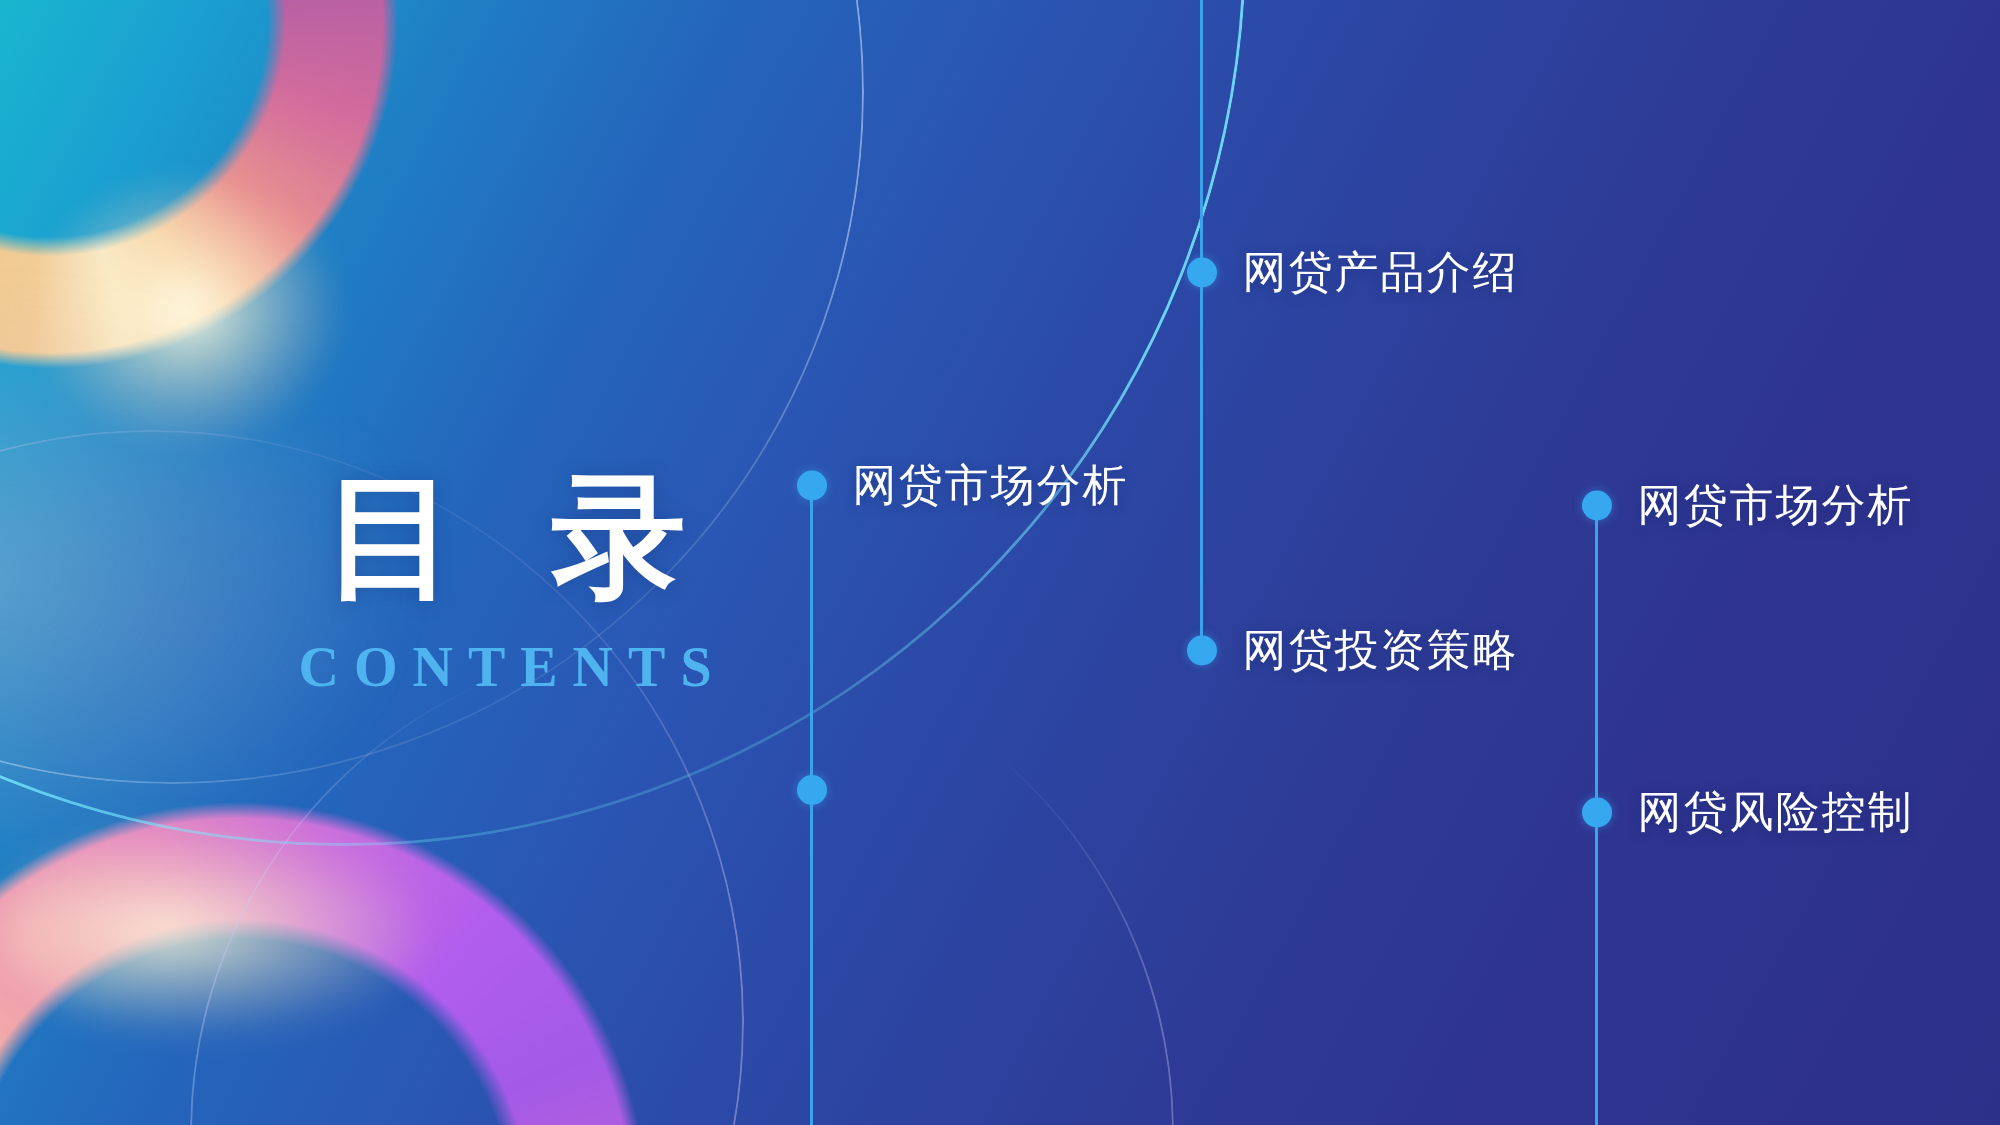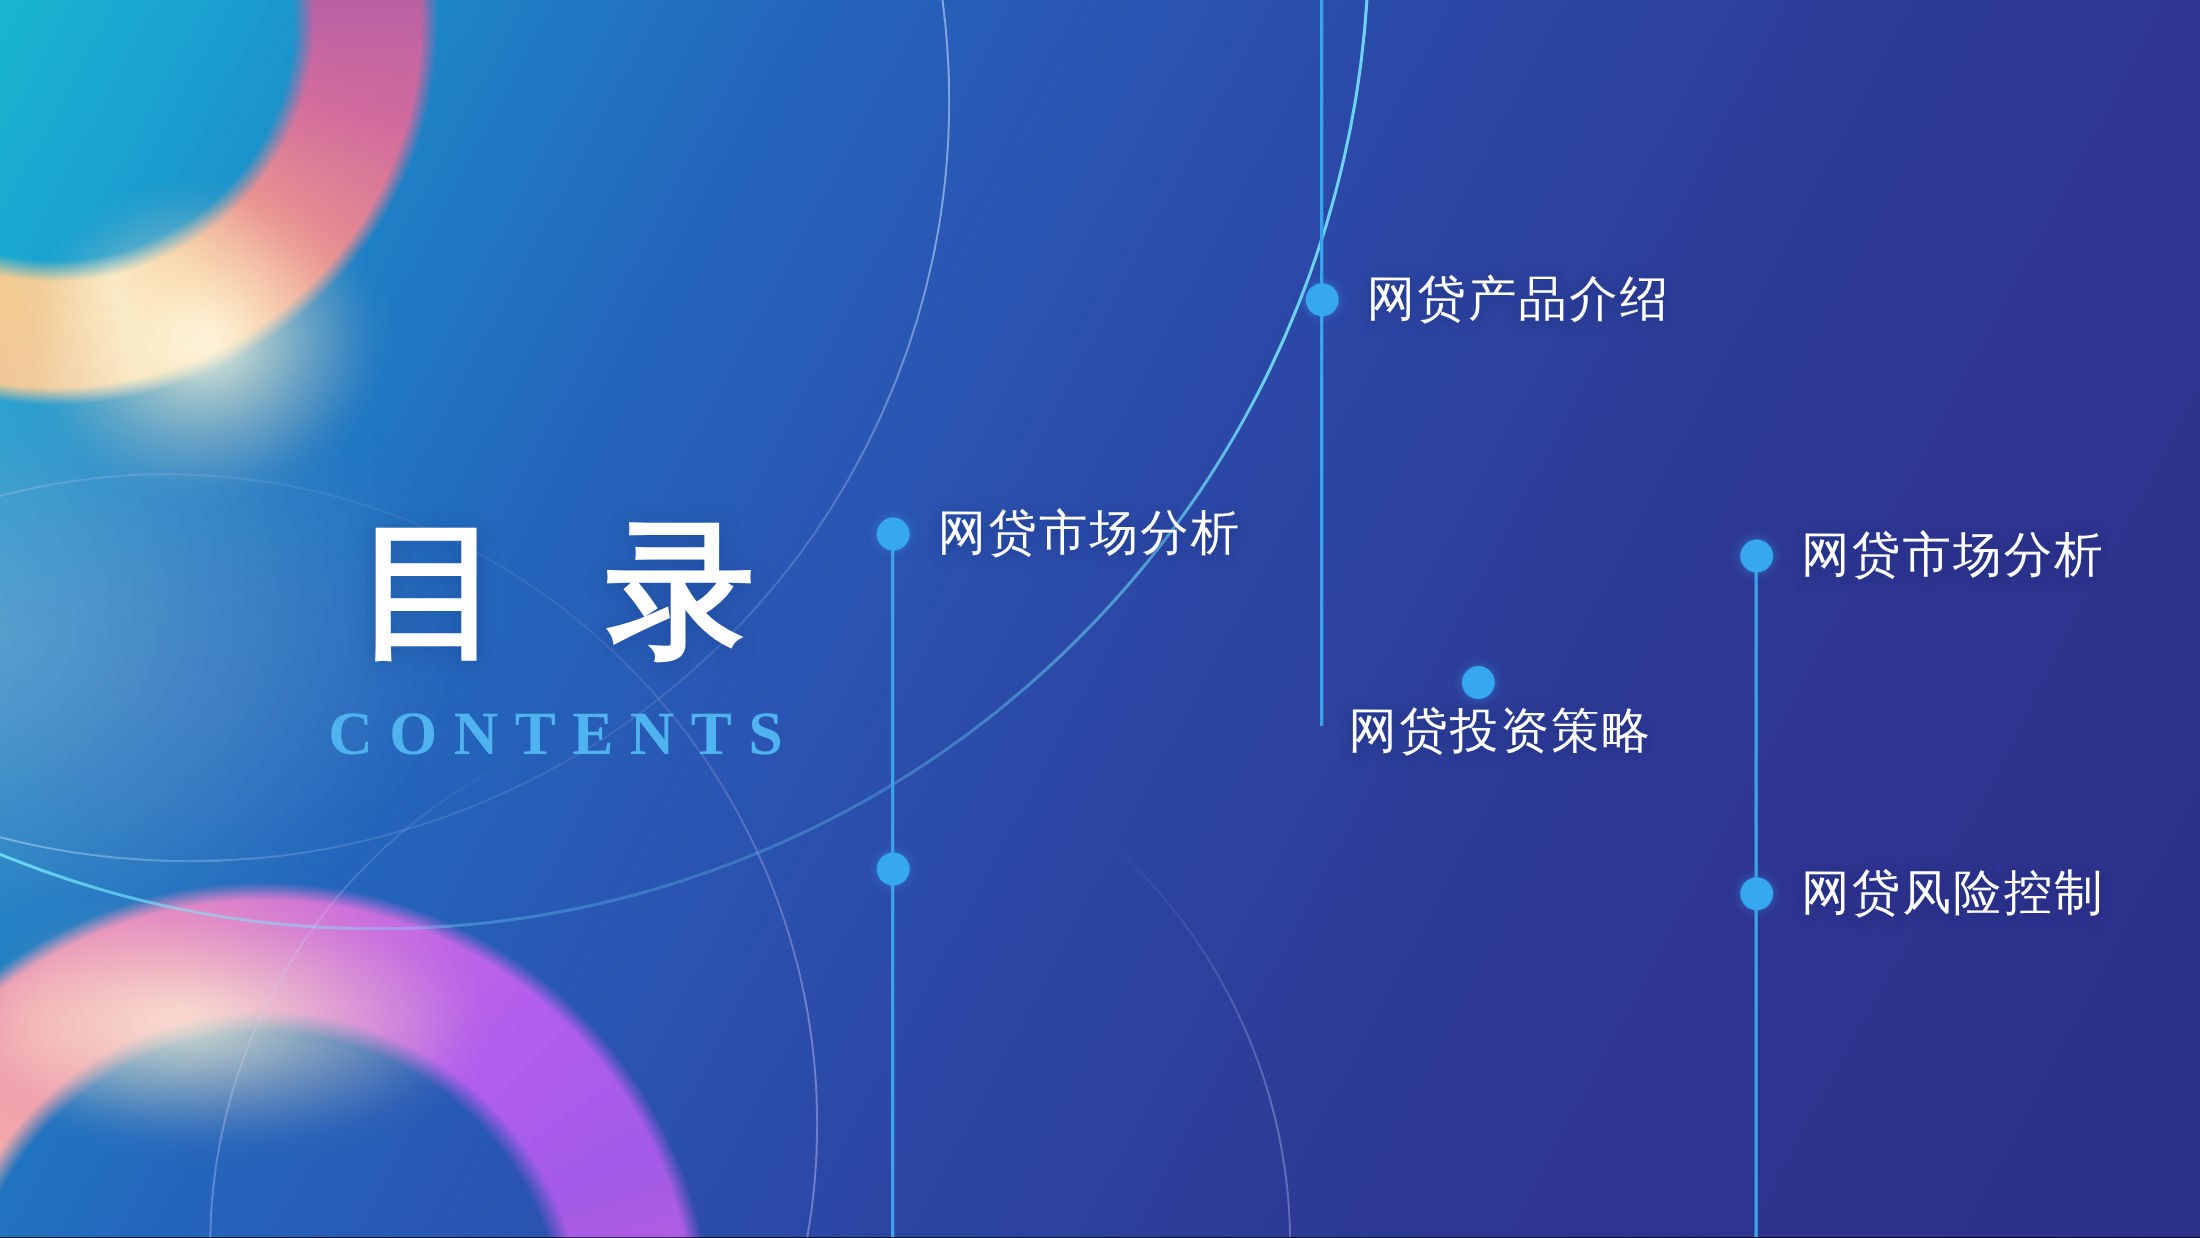--- a/index.html
+++ b/index.html
@@ -319,21 +319,21 @@
   </div>
 
   <div class="toc-col" id="col-mid">
     <div class="toc-line" style="top:0px; height:660px;"></div>
 
     <div class="toc-item" style="top:272px; transform:translateY(-50%);">
       <span class="toc-dot"></span>
       <span class="toc-label">网贷产品介绍</span>
     </div>
 
-    <div class="toc-item" style="top:650px; transform:translateY(-50%);flex-direction:column;">
+    <div class="toc-item" style="top:650px; transform:translateY(-50%);">
       <span class="toc-dot"></span>
       <span class="toc-label">网贷投资策略</span>
     </div>
   </div>
 
   <div class="toc-col" id="col-right">
     <div class="toc-line" style="top:505px; height:620px;"></div>
 
     <div class="toc-item" style="top:505px; transform:translateY(-50%);">
       <span class="toc-dot"></span>

